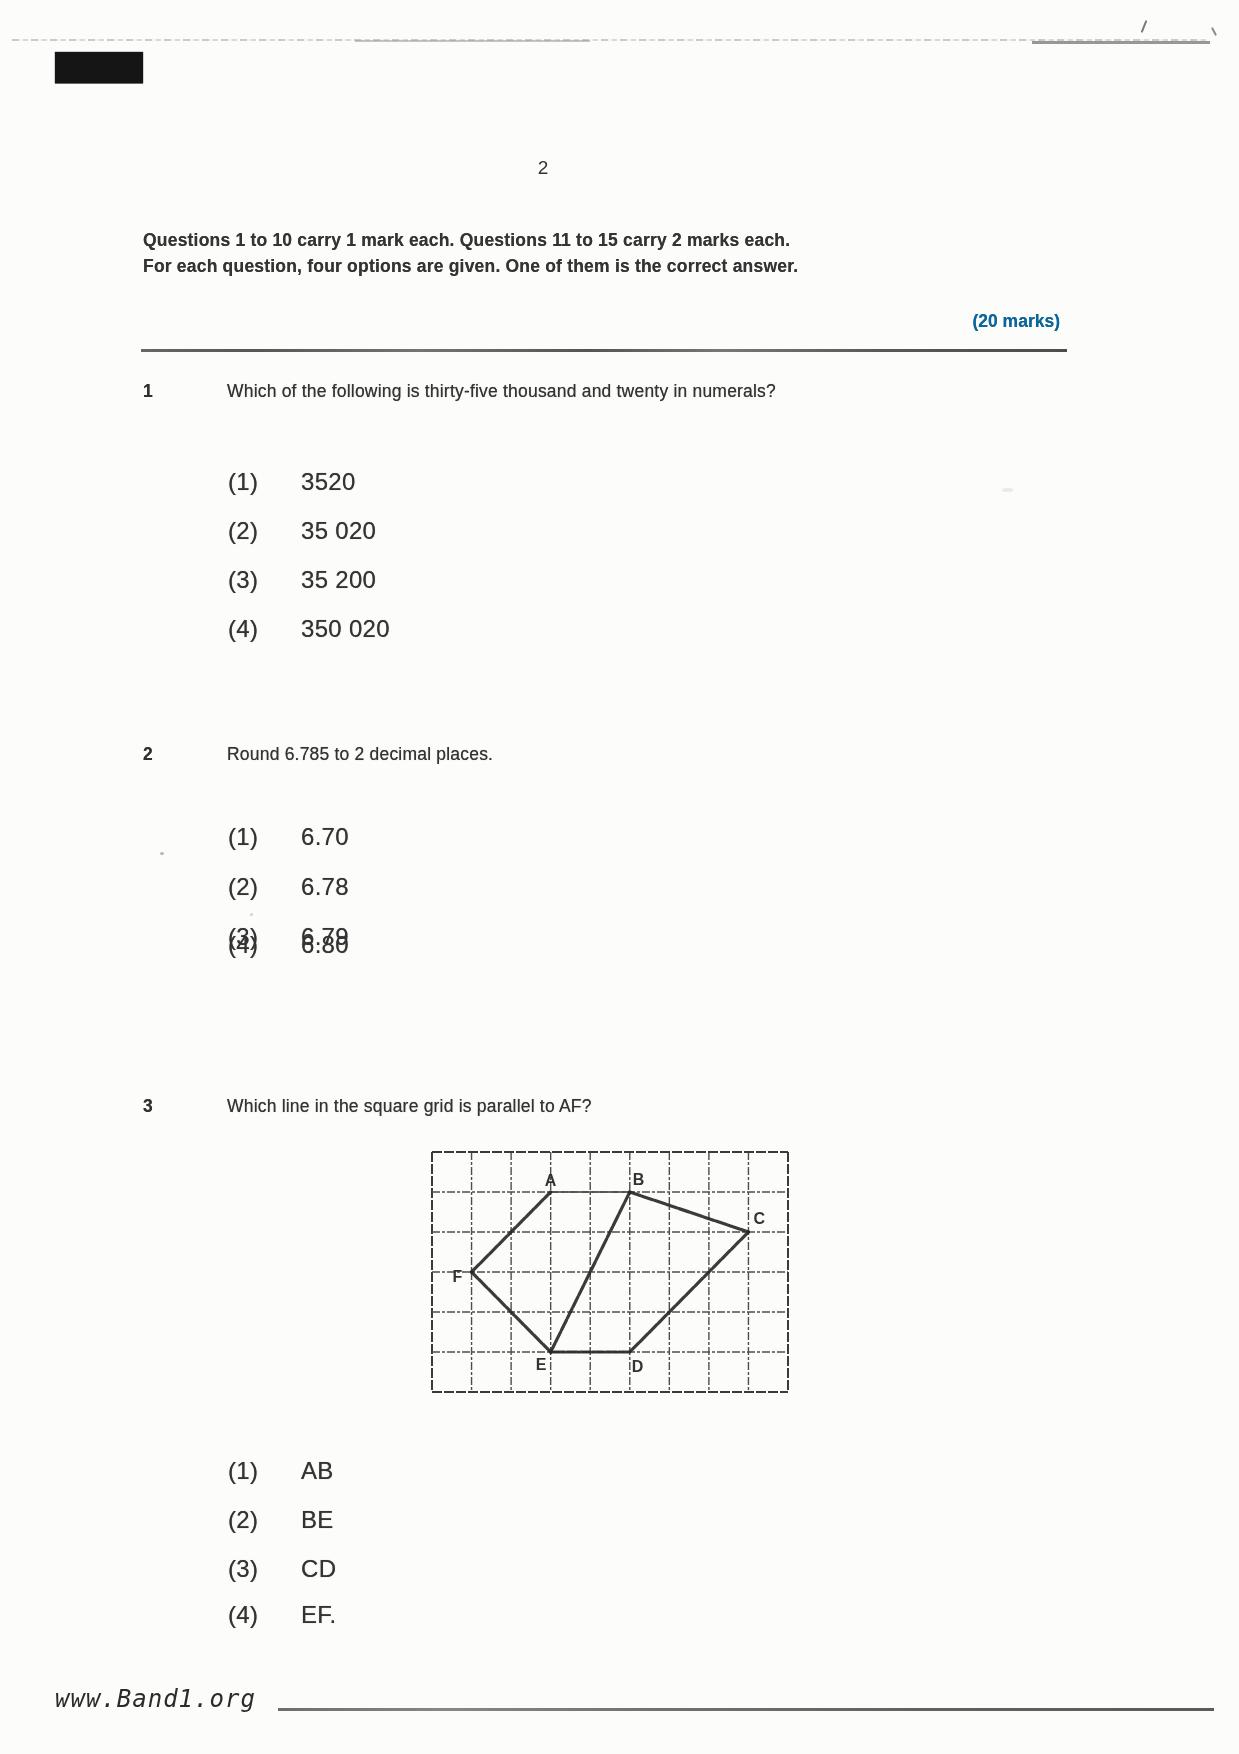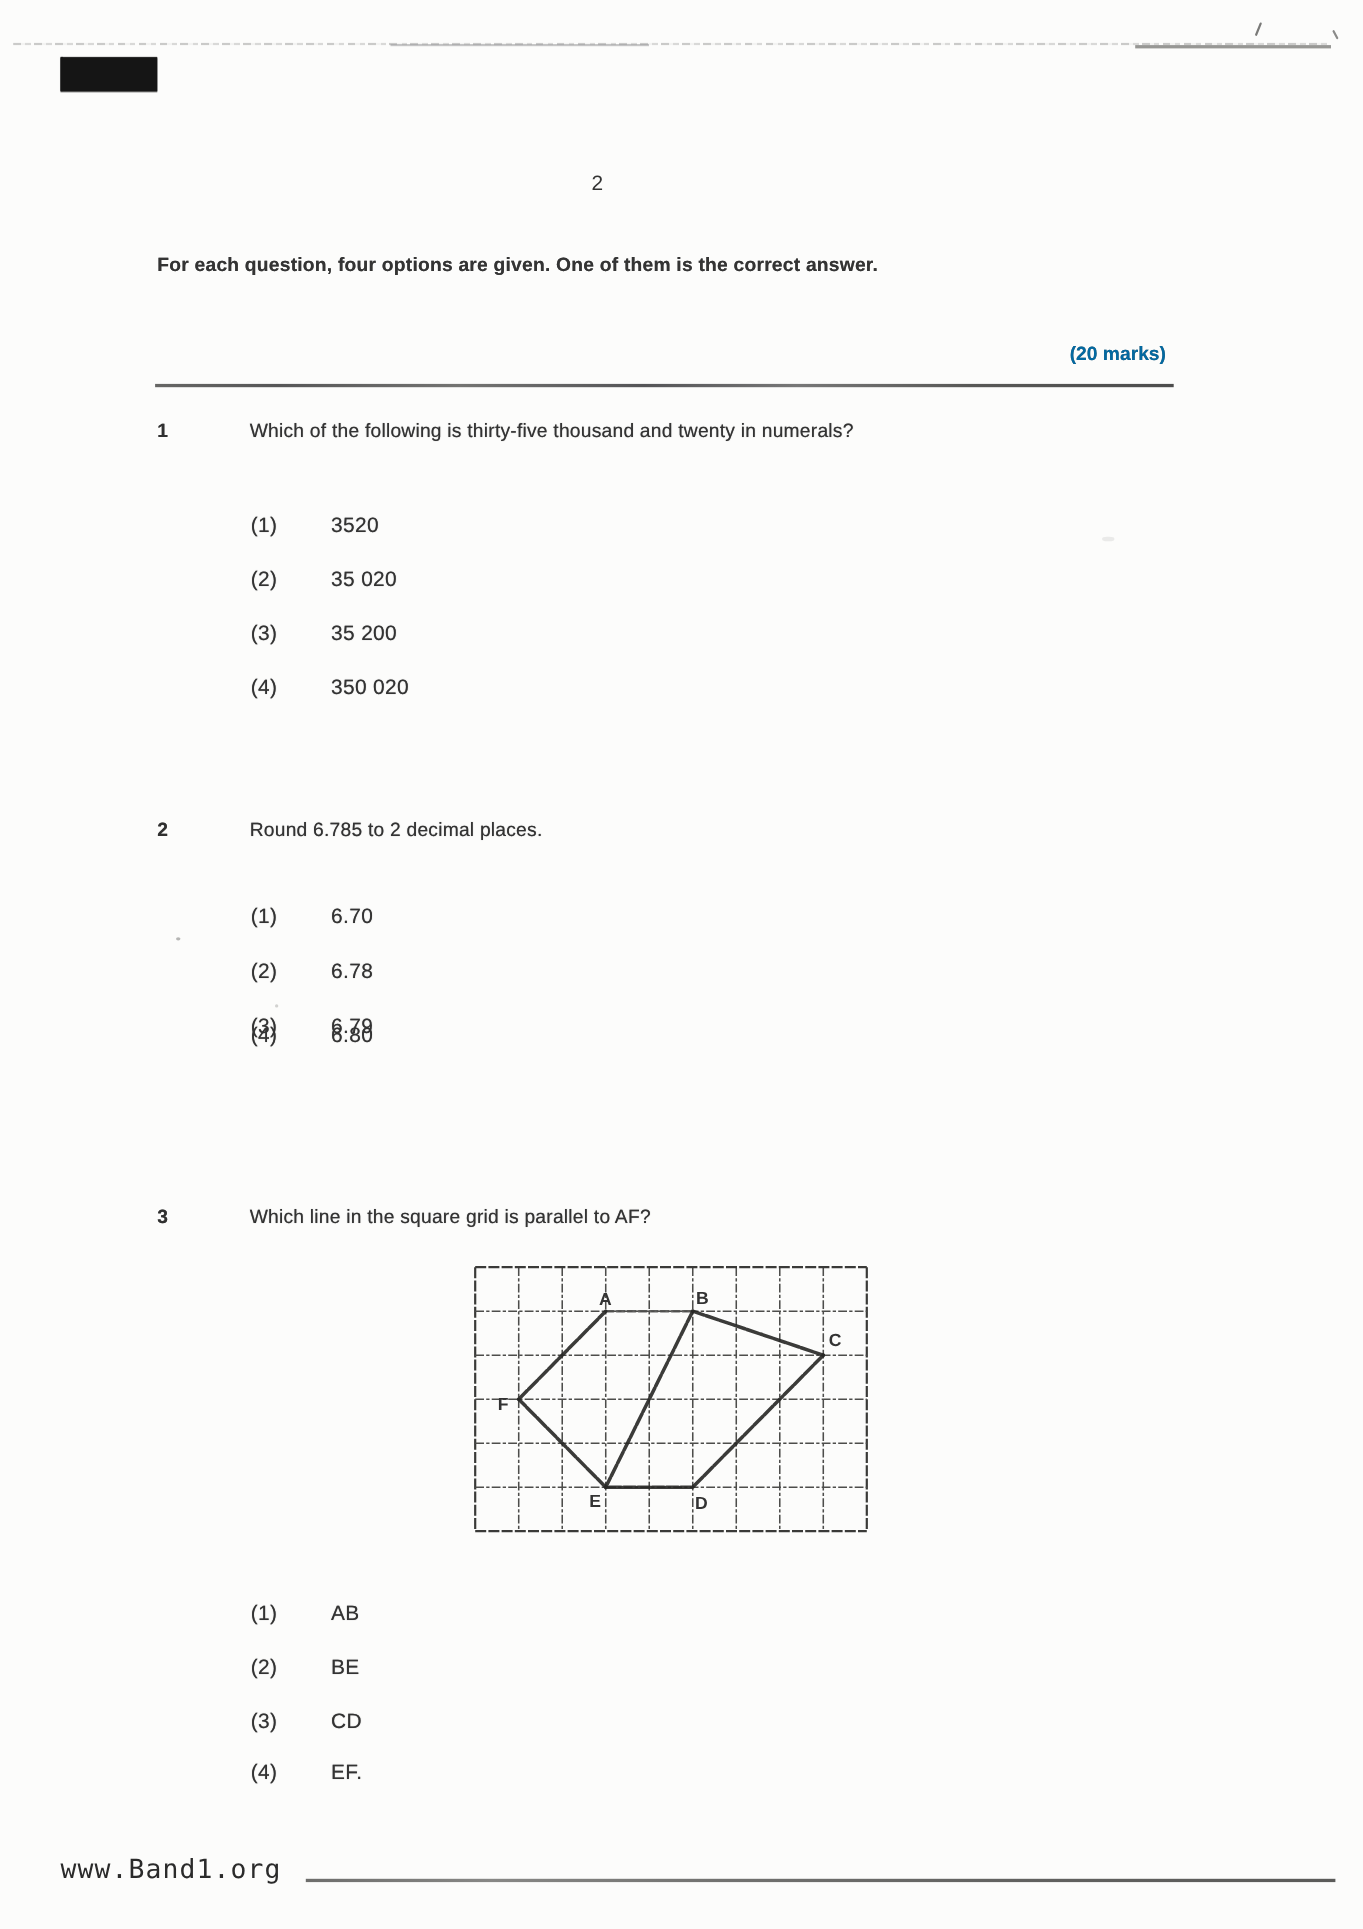--- a/index.html
+++ b/index.html
@@ -34,33 +34,33 @@
   .instructions{position:absolute;left:143px;top:228px;width:930px;font-size:17.5px;line-height:25.5px;
     font-weight:600;color:#343434;letter-spacing:.2px;text-shadow:0 0 .6px rgba(50,50,50,.75);}
   .marks-note{position:absolute;left:900px;top:311px;width:160px;text-align:right;font-size:17.5px;
     font-weight:600;color:#0369a1;text-shadow:0 0 .6px rgba(50,50,50,.7);}
   .separator{position:absolute;left:141px;top:349px;width:926px;height:3px;
     background:linear-gradient(90deg,#4c4c4a 0%,#39393a 12%,#5c5c5a 30%,#37373a 48%,#606060 63%,#3b3b39 80%,#2e2e2e 100%);
     opacity:.85;}
   .q-num{position:absolute;left:143px;font-size:17.5px;font-weight:700;color:#303030;text-shadow:0 0 .6px rgba(50,50,50,.7);}
   .q-text{position:absolute;left:227px;font-size:17.5px;color:#333;letter-spacing:.2px;
     text-shadow:0 0 .7px rgba(55,55,55,.75);}
-  .opt{position:absolute;left:228px;font-size:19px;color:#333;letter-spacing:.3px;
+  .opt{position:absolute;left:228px;font-size:24px;color:#333;letter-spacing:.3px;
     text-shadow:0 0 .7px rgba(55,55,55,.75);}
   .opt .opt-label{display:inline-block;width:73px;}
   
   .figure-wrap{position:absolute;left:430px;top:1150px;width:360px;height:244px;}
   svg .gridline{stroke:#4d4d4b;stroke-width:1.4;stroke-dasharray:8 2 3 2;}
   svg .gridline.edge{stroke:#3a3a38;stroke-width:2;stroke-dasharray:10 2;}
   svg .shape{stroke:#272725;stroke-width:3.2;stroke-linecap:round;stroke-dasharray:11 2;opacity:.9;}
   svg .shape.light{stroke:#4f4f4d;stroke-width:2.2;stroke-dasharray:7 3;}
   svg .vlabel{font-family:"Liberation Sans","DejaVu Sans",sans-serif;font-size:16px;fill:#333;font-weight:600;}
   
   .footer-site{position:absolute;left:55px;top:1685px;font-family:"DejaVu Sans Mono","Liberation Mono",monospace;
-    font-size:24px;color:#2b2b2b;letter-spacing:1px;}
+    font-size:24px;color:#2b2b2b;letter-spacing:1px;font-style:italic;}
   .footer-line{position:absolute;left:278px;top:1708px;width:936px;height:3px;
     background:linear-gradient(90deg,#4a4a48 0%,#6a6a68 18%,#4f4f4d 40%,#3a3a38 70%,#333331 100%);opacity:.8;}
 </style>
 </head>
 <body>
 
 <div class="page">
 
   <div class="scan-dash"></div>
   <div class="scan-dash-mid"></div>
@@ -68,20 +68,21 @@
   <div class="redaction-box"></div>
   <div class="pen-mark pm1"></div>
   <div class="pen-mark pm2"></div>
   <div class="speck sp1"></div>
   <div class="speck sp2"></div>
   <div class="speck sp3"></div>
 
   <div class="page-number">2</div>
 
   <div class="instructions">
+    <div>Questions 1 to 10 carry 1 mark each.   Questions 11 to 15 carry 2 marks each.</div>
     <div>For each question, four options are given.   One of them is the correct answer.</div>
   </div>
   <div class="marks-note">(20 marks)</div>
   <div class="separator"></div>
 
   <div class="q-num" style="top:381px">1</div>
   <div class="q-text" style="top:381px">Which of the following is thirty-five thousand and twenty in numerals?</div>
   <div class="opt" style="top:468px">
     <span class="opt-label">(1)</span><span class="opt-value">3520</span>
   </div>

